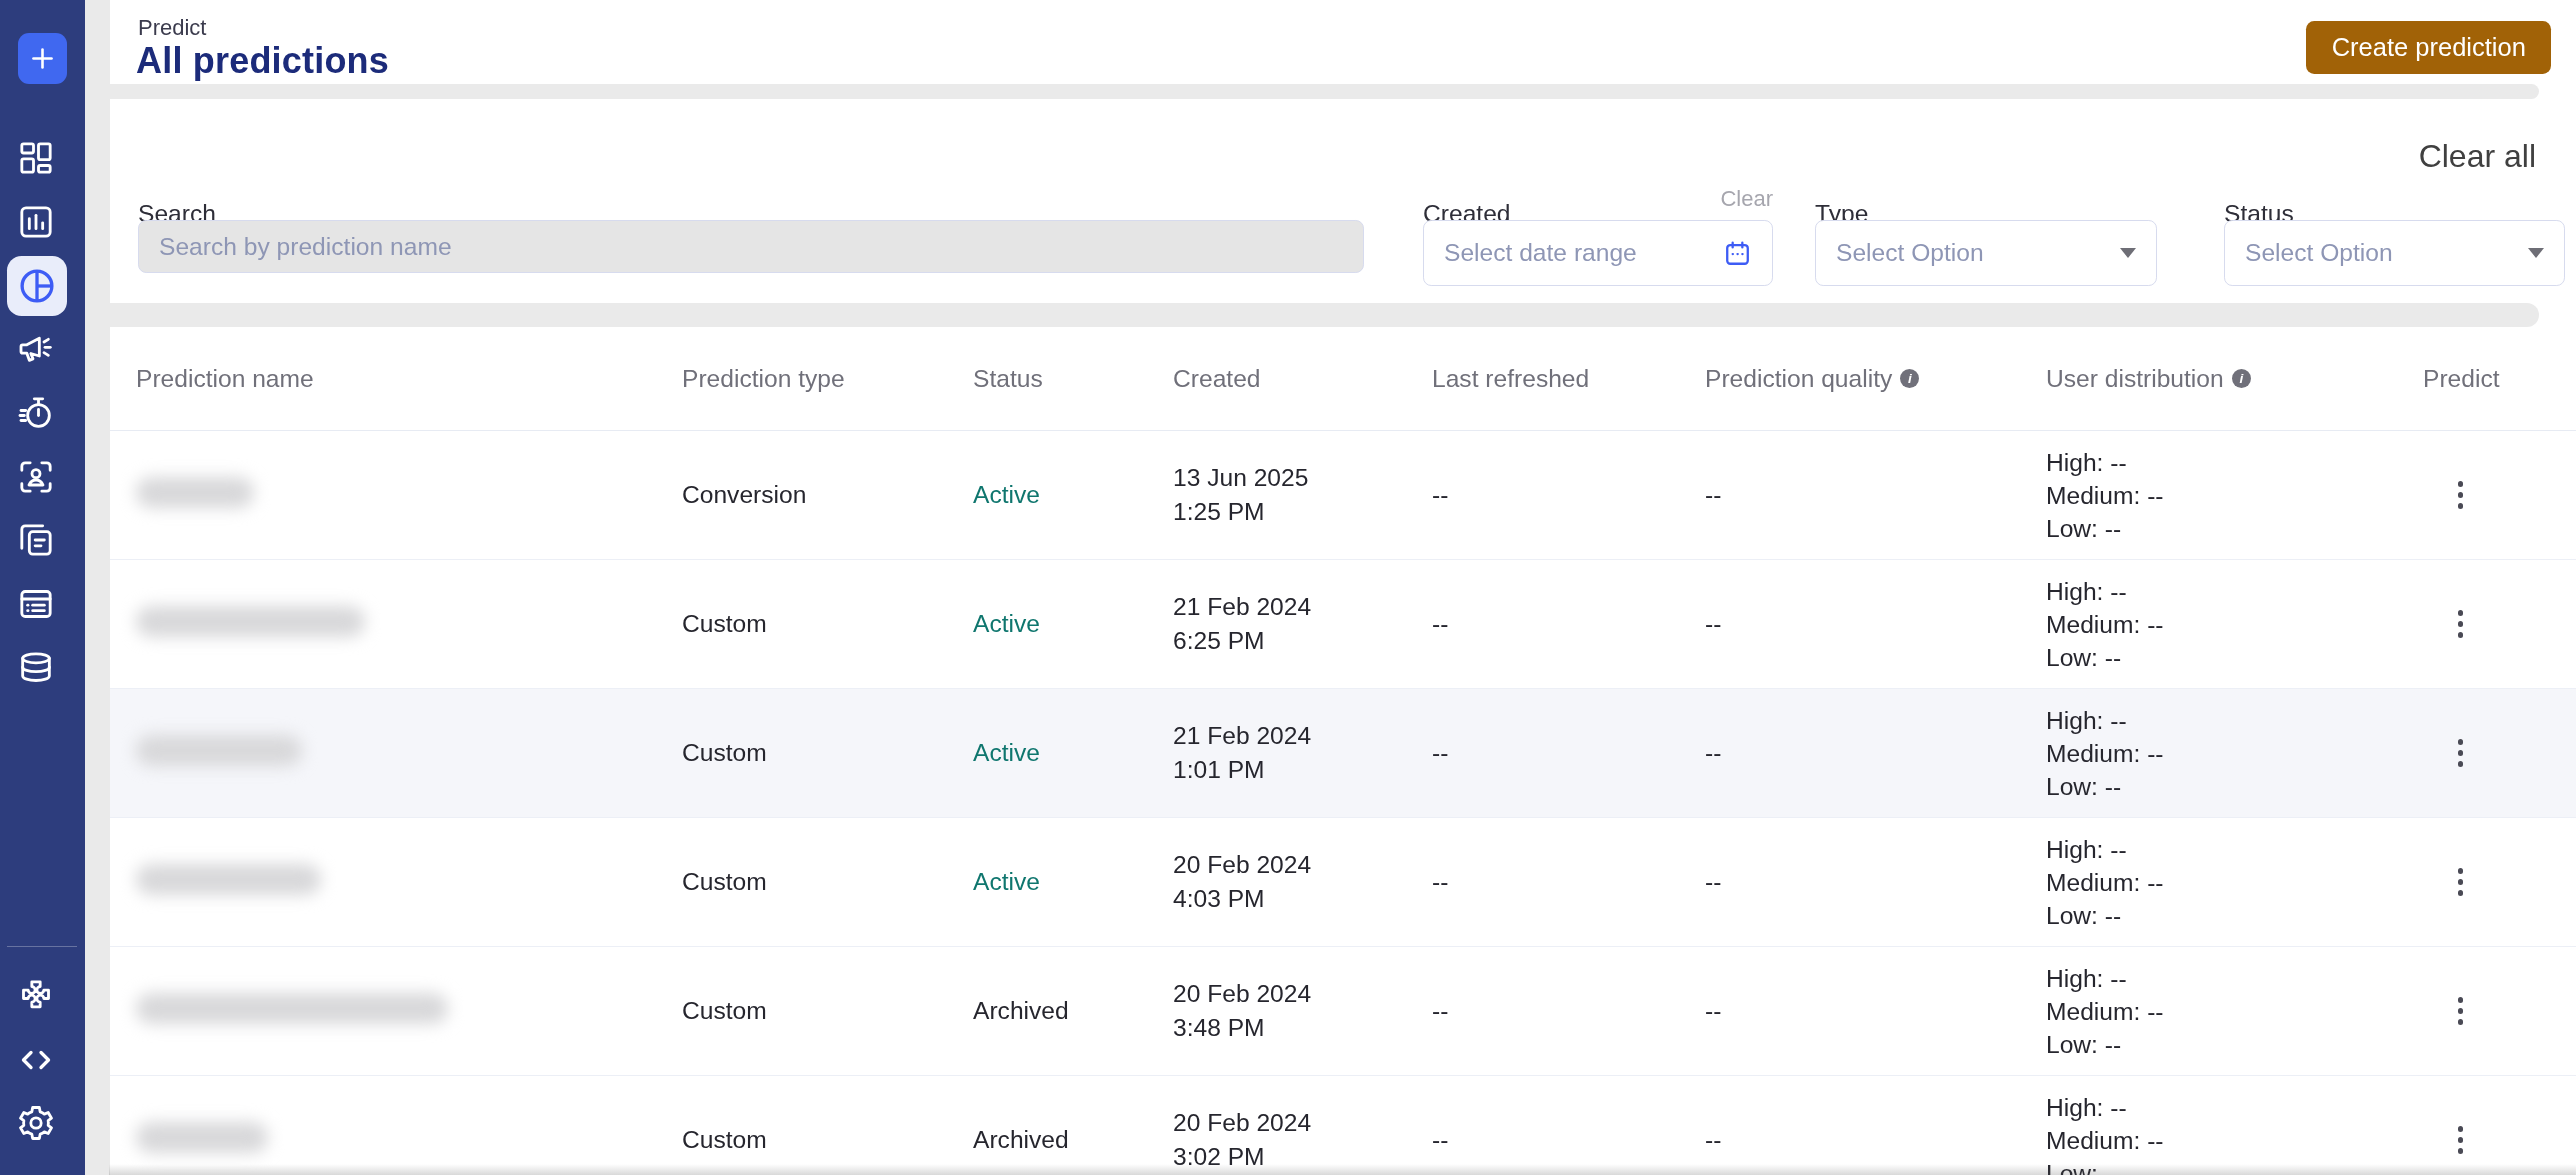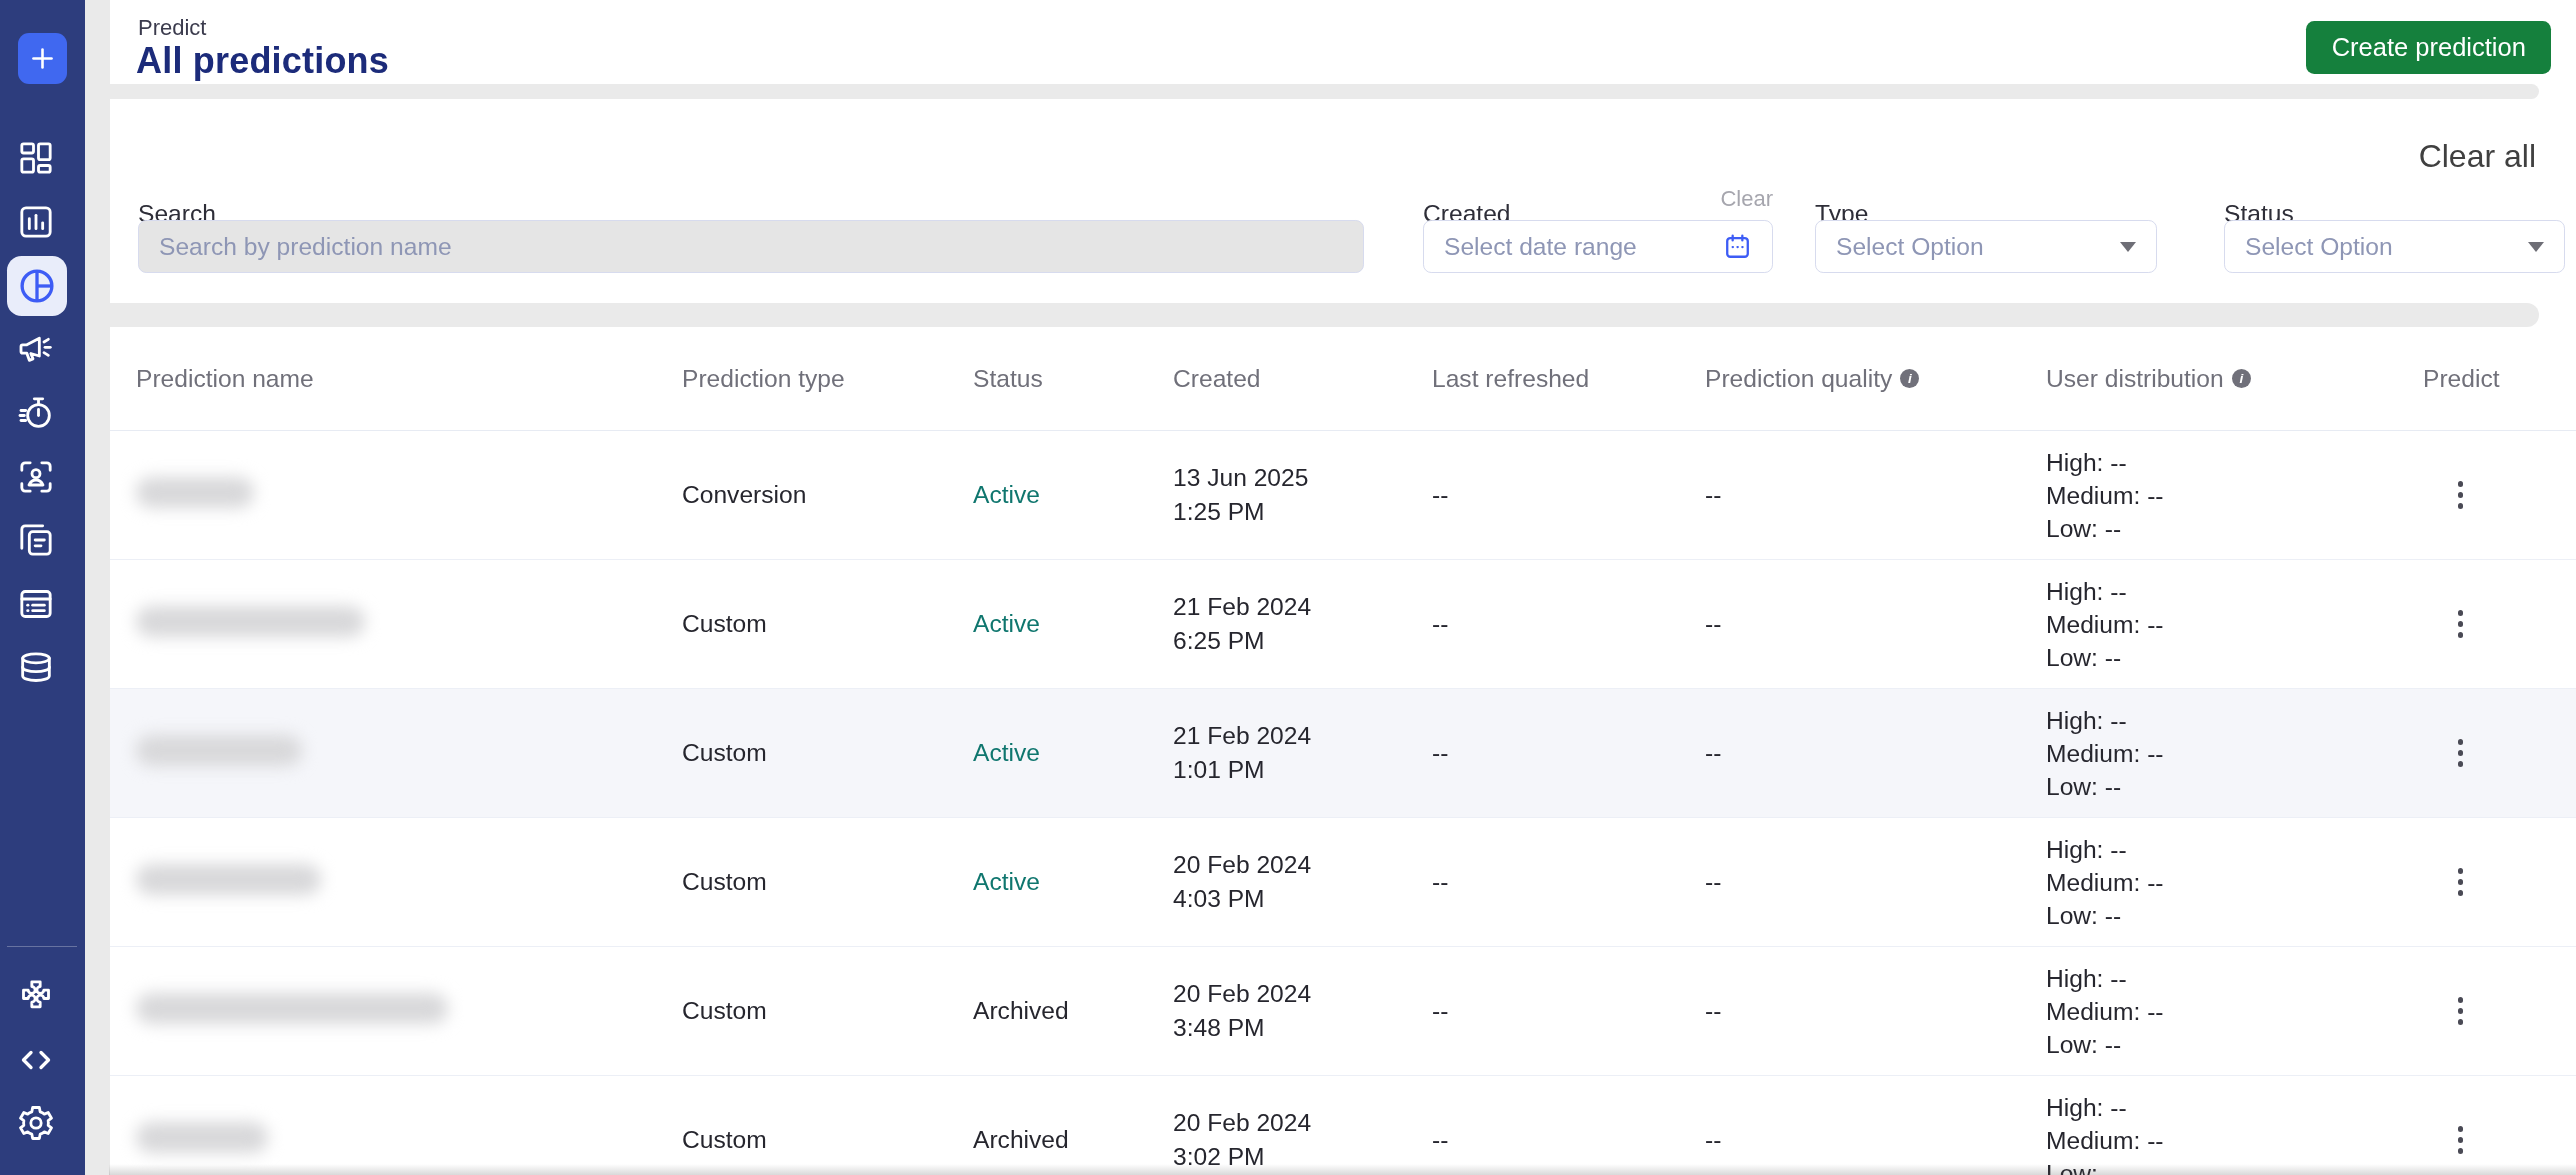--- a/index.html
+++ b/index.html
@@ -18,31 +18,31 @@
   .sdivider { position:absolute; left:7.3px; top:946px; width:70px; height:0.9px; background:rgba(255,255,255,0.28); }
 
   
   .content { position:absolute; left:109px; top:0; width:2467px; height:1175px; background:#ffffff; }
   .band { position:absolute; left:0; height:14.6px; background:#eaeaea; border-radius:0 20px 20px 0; }
   .band1 { top:84px; width:2430px; }
   .band2 { top:303px; height:24px; width:2430px; }
 
   .breadcrumb { position:absolute; left:29px; top:14.6px; font-size:22px; color:#3b3b4d; }
   .page-title { position:absolute; left:27px; top:40px; font-size:36px; font-weight:bold; color:#1c2b7a; letter-spacing:0.2px; }
-  .create-btn { position:absolute; right:24.6px; top:21px; height:53px; padding:0 25.5px; background:#15803d; color:#ffffff;
+  .create-btn { position:absolute; right:24.6px; top:21px; height:53px; padding:0 25.5px; background:#a16207; color:#ffffff;
                 font-size:25.5px; font-family:"Liberation Sans",sans-serif; border:none; border-radius:8.2px; cursor:pointer; }
 
   
   .clear-all { position:absolute; top:138px; right:40px; font-size:32px; color:#404040; cursor:pointer; }
   .flabel { position:absolute; top:200px; font-size:24.6px; color:#2e2e38; }
   .fclear { position:absolute; top:186px; font-size:22px; color:#a6a6ae; cursor:pointer; }
   .finput { position:absolute; top:220px; height:53px; border:0.9px solid #d7dbee; border-radius:8.2px; background:#e5e5e5;
             font-size:24.6px; color:#2e2e38; padding:0 20px; font-family:"Liberation Sans",sans-serif; }
   .finput::placeholder { color:#8e96b5; }
-  .fselect { position:absolute; top:220px; height:53px; border:0.9px solid #d7dbee; border-radius:8.2px; background:#fff;
+  .fselect { position:absolute; top:220px; height:66px; border:0.9px solid #d7dbee; border-radius:8.2px; background:#fff;
              display:flex; align-items:center; padding:0 20px; cursor:pointer; }
   .fselect .ph { font-size:24.6px; color:#8e96b5; flex:1; }
   .caret { width:0; height:0; border-left:8.2px solid transparent; border-right:8.2px solid transparent; border-top:10px solid #6e6e76; }
 
   
   .table { position:absolute; left:0; top:327px; width:2467px; }
   .thead { display:flex; align-items:center; height:104px; border-bottom:0.9px solid #e7ebf3; padding-left:27px; }
   .th { font-size:24.6px; color:#70707a; display:flex; align-items:center; gap:8.2px; padding-right:18px; }
   .trow { display:flex; align-items:center; height:129px; border-bottom:0.9px solid #eceff6; padding-left:27px; background:#fff; }
   .trow.tinted { background:#f5f6fa; }

